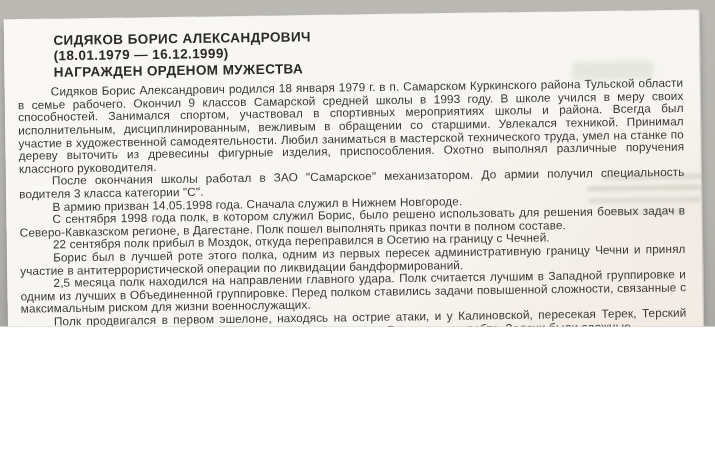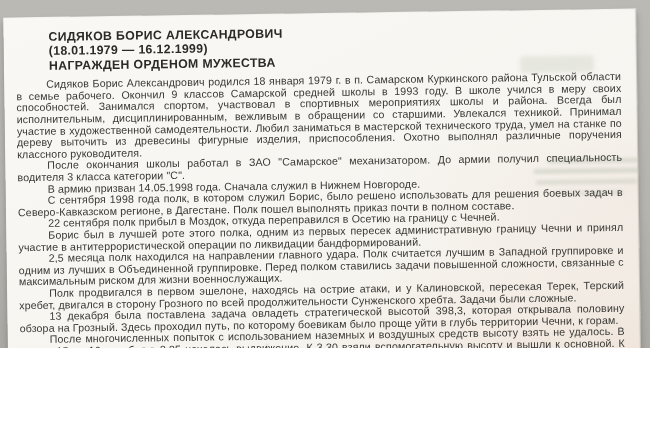--- a/index.html
+++ b/index.html
@@ -3,21 +3,21 @@
 <meta charset="utf-8">
 <style>
   html, body {
     margin: 0;
     padding: 0;
     font-family: "Liberation Sans", "DejaVu Sans", sans-serif;
   }
   .scan {
     position: relative;
     width: 650px;
-    height: 348px;
+    height: 297px;
     background: linear-gradient(180deg, #bab9b4 0%, #b5b4af 60%, #aaa9a4 100%);
     overflow: hidden;
   }
   .paper {
     position: absolute;
     left: 6px;
     top: 13px;
     width: 633px;
     height: 400px;
     transform: rotate(-0.8deg);

